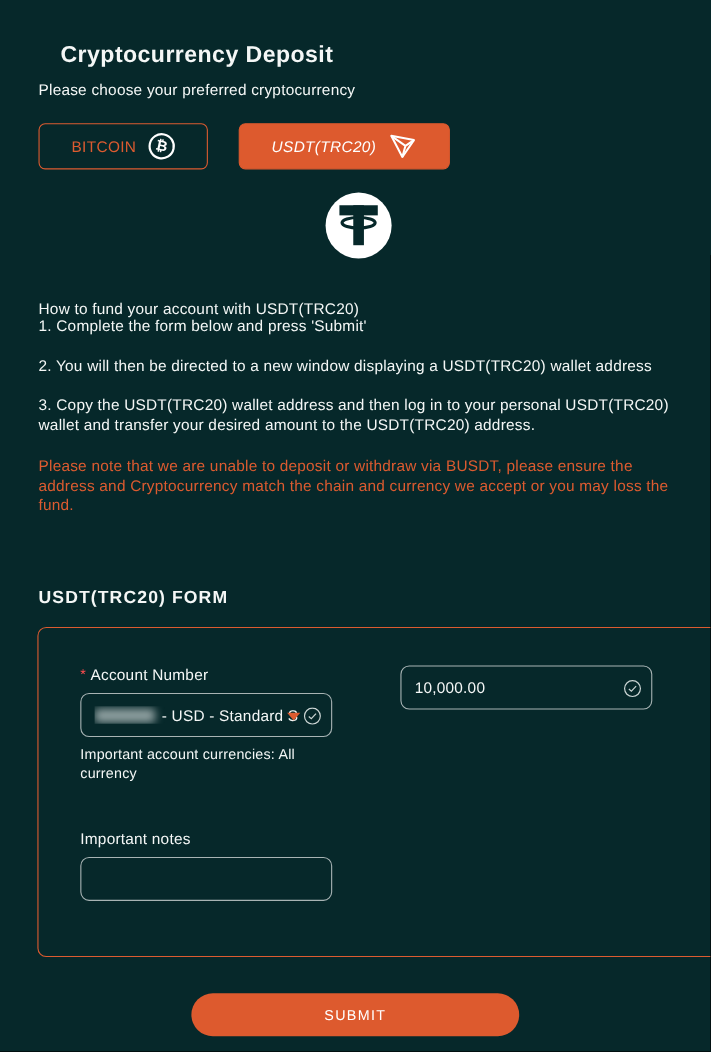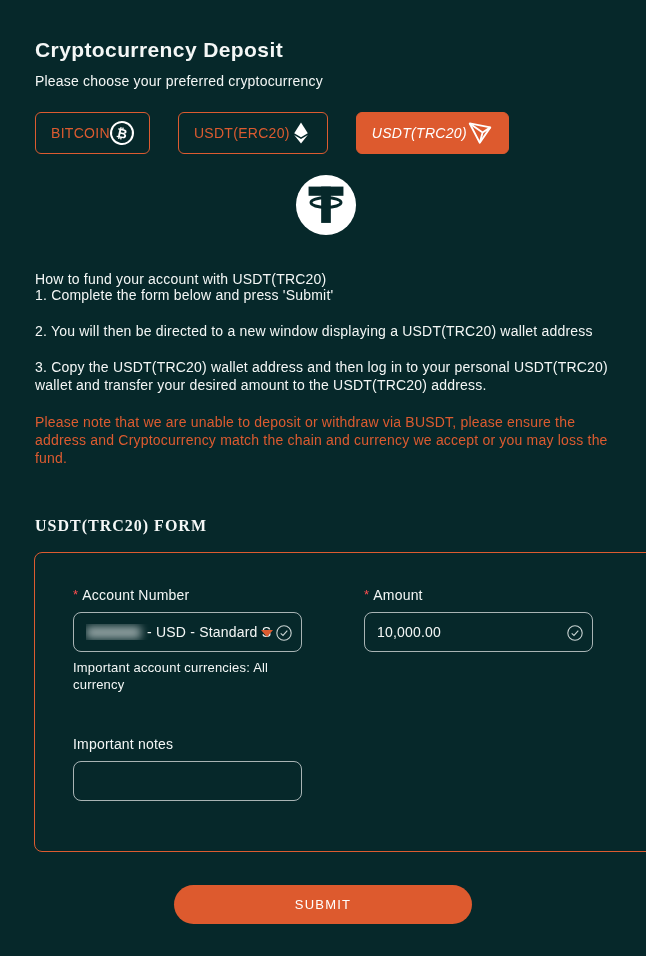--- a/index.html
+++ b/index.html
@@ -11,46 +11,46 @@
     --icon-gray:#c9d3d2;
   }
   *{box-sizing:border-box;margin:0;padding:0;}
   html,body{background:#000;}
   body{font-family:"Liberation Sans",sans-serif;}
   .page{
     width:646px;height:956px;background:var(--bg);color:var(--white);
     padding:38px 30px 0 35px;overflow:hidden;position:relative;
   }
   
-  .title{font-size:21px;font-weight:bold;letter-spacing:.4px;margin-bottom:11px;}
+  .title{font-size:21px;font-weight:bold;letter-spacing:.4px;margin-bottom:11px;margin-left:20px;}
   .subtitle{font-size:14px;letter-spacing:.2px;margin-bottom:23px;}
   
   .tabs{display:flex;gap:28px;margin-bottom:20px;}
   .tab{
-    display:flex;align-items:center;height:42px;padding:0 15px;
+    display:flex;align-items:center;gap:11px;height:42px;padding:0 29px;
     background:transparent;border:1px solid var(--accent);border-radius:6px;
     color:var(--accent);font-family:"Liberation Sans",sans-serif;font-size:14px;
     letter-spacing:.3px;cursor:pointer;
   }
   .tab.selected{background:var(--accent-fill);color:#fff;border-color:var(--accent-fill);font-style:italic;}
   .btc-circle{
     display:inline-flex;align-items:center;justify-content:center;
     width:24px;height:24px;border:2px solid #fff;border-radius:50%;
     color:#fff;font-family:"DejaVu Sans",sans-serif;font-size:13px;font-weight:bold;
     transform:rotate(12deg);
   }
   .tab-icon{display:inline-flex;align-items:center;}
   
   .logo-row{display:flex;justify-content:center;margin-bottom:31px;}
   
   .intro{font-size:14px;letter-spacing:.2px;}
   .step{font-size:14px;letter-spacing:.2px;line-height:1.28;margin-bottom:18px;max-width:582px;}
   .warning{font-size:14px;letter-spacing:.2px;line-height:1.3;color:var(--accent);max-width:578px;}
   
-  .form-title{font-size:16px;letter-spacing:1px;margin-top:50px;margin-bottom:17px;font-family:Liberation Serif, serif;}
+  .form-title{font-size:16px;letter-spacing:1px;margin-top:67px;margin-bottom:17px;}
   .form-box{
     width:632px;height:300px;margin-left:-1px;
     border:1px solid var(--accent);border-radius:8px;
     padding:34px 0 0 38px;
   }
   .fields-row{display:grid;grid-template-columns:229px 229px;column-gap:62px;}
   .field-label{font-size:14px;letter-spacing:.2px;margin-bottom:9px;display:block;}
   .req{color:#ff4d4f;margin-right:4px;font-size:13px;vertical-align:1px;}
   .input{
     position:relative;display:flex;align-items:center;height:40px;width:229px;
@@ -89,29 +89,20 @@
 <div class="page">
 
   <h1 class="title">Cryptocurrency Deposit</h1>
   <p class="subtitle">Please choose your preferred cryptocurrency</p>
 
   <div class="tabs">
     <button class="tab">
       <span class="tab-label">BITCOIN</span>
       <span class="tab-icon btc-circle">₿</span>
     </button>
-    <button class="tab">
-      <span class="tab-label">USDT(ERC20)</span>
-      <span class="tab-icon">
-        <svg viewBox="0 0 24 24" width="22" height="24">
-          <polygon points="12,0.5 19.4,12.2 12,16.7 4.6,12.2" fill="#ffffff"></polygon>
-          <polygon points="12,18.6 19.4,14.1 12,23.5 4.6,14.1" fill="#ffffff"></polygon>
-        </svg>
-      </span>
-    </button>
     <button class="tab selected">
       <span class="tab-label">USDT(TRC20)</span>
       <span class="tab-icon">
         <svg viewBox="0 0 24 24" width="26" height="26" fill="none" stroke="#ffffff" stroke-width="1.7" stroke-linejoin="round">
           <path d="M2.5 3.2 L21.5 6.8 L11.8 21 Z"></path>
           <path d="M2.5 3.2 L14.4 11.6 M21.5 6.8 L14.4 11.6 M11.8 21 L14.4 11.6"></path>
         </svg>
       </span>
     </button>
   </div>
@@ -149,21 +140,20 @@
             <svg viewBox="0 0 16 16" width="16" height="16" fill="none" stroke="#c9d3d2" stroke-width="1.1">
               <circle cx="8" cy="8" r="7.2"></circle>
               <path d="M4.7 8.3 L7 10.4 L11.3 5.7"></path>
             </svg>
           </span>
         </div>
         <p class="helper">Important account currencies: All currency</p>
       </div>
 
       <div class="field">
-        <label class="field-label"><span class="req">*</span><span>Amount</span></label>
         <div class="input">
           <input type="text" value="10,000.00" style="">
           <span class="check-pos">
             <svg viewBox="0 0 16 16" width="16" height="16" fill="none" stroke="#c9d3d2" stroke-width="1.1">
               <circle cx="8" cy="8" r="7.2"></circle>
               <path d="M4.7 8.3 L7 10.4 L11.3 5.7"></path>
             </svg>
           </span>
         </div>
       </div>

